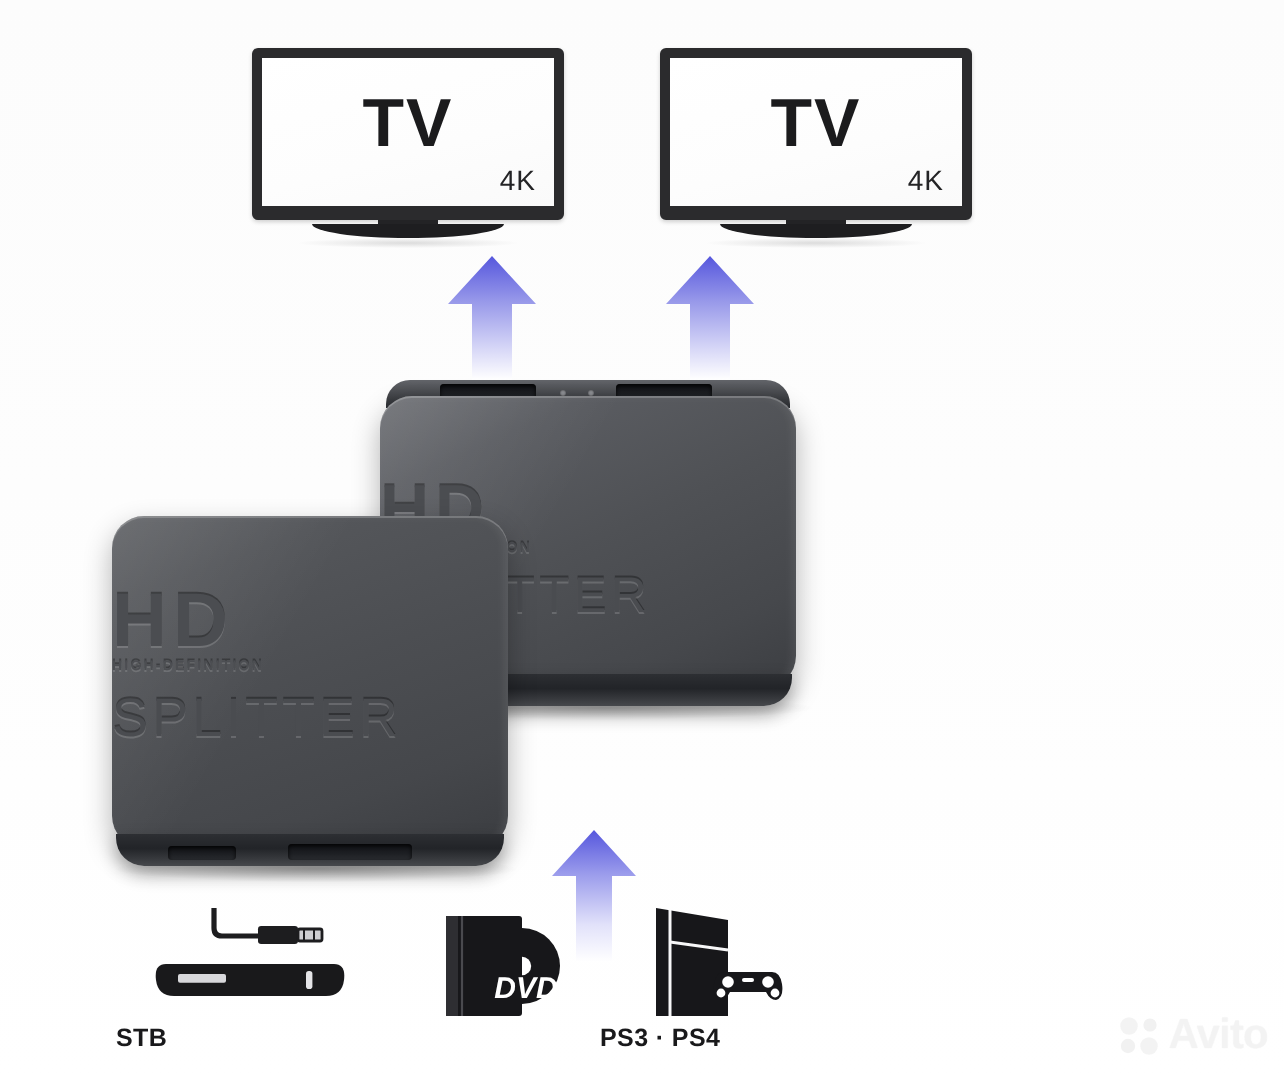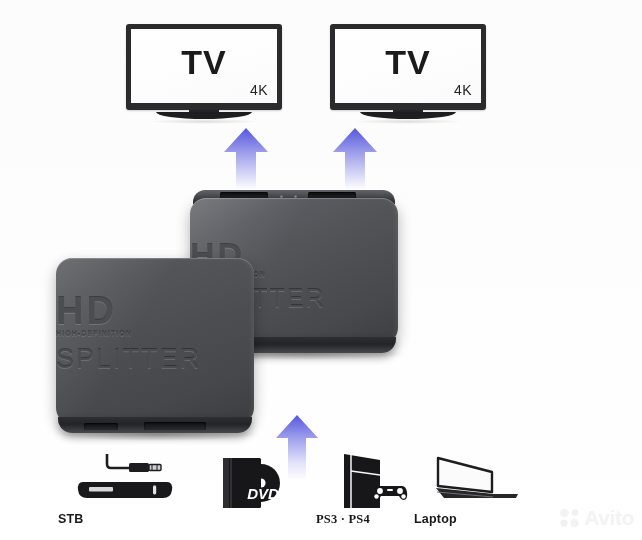--- a/index.html
+++ b/index.html
@@ -263,21 +263,21 @@
   .device-label {
     margin-top: 4px;
     font-size: 12.5px;
     font-weight: bold;
     color: #19191b;
     letter-spacing: .2px;
     white-space: nowrap;
   }
   #device-stb     { left: 58px;  top: 452px; width: 134px; }
   #device-bluray  { left: 193px; top: 452px; width: 116px; }
-  #device-console { left: 316px; top: 452px; width: 116px; font-family: Liberation Serif, serif; }
+  #device-console { left: 300px; top: 452px; width: 116px; }
   #device-laptop  { left: 414px; top: 452px; width: 120px; }
 
   
   #watermark {
     position: absolute;
     right: 8px;
     bottom: 10px;
     display: flex;
     align-items: center;
     gap: 3px;
@@ -433,30 +433,20 @@
           <circle cx="28" cy="9" r="2.9" fill="#ffffff"></circle>
           <circle cx="4.5" cy="14.5" r="2.2" fill="#ffffff"></circle>
           <circle cx="31.5" cy="14.5" r="2.2" fill="#ffffff"></circle>
           <rect x="15" y="7" width="6" height="2" rx="1" fill="#ffffff"></rect>
         </g>
       </svg>
     </div>
     <div class="device-label">PS3 · PS4</div>
   </div>
 
-  <div class="device" id="device-laptop">
-    <div class="device-art">
-      <svg width="100" height="56" viewBox="0 0 100 56" xmlns="http://www.w3.org/2000/svg">
-        <path d="M14 6 L68 20 L68 40 L14 34 Z" fill="#fbfbfb" stroke="#1d1d1f" stroke-width="2.4" stroke-linejoin="round"></path>
-        <path d="M12 36 L70 42 L94 42 L92 46 L20 46 Z" fill="#27272a"></path>
-        <path d="M13 40 L69 45" stroke="#707075" stroke-width="1" fill="none"></path>
-      </svg>
-    </div>
-    <div class="device-label">Laptop</div>
-  </div>
 
   <div id="watermark">
     <svg width="22" height="20" viewBox="0 0 22 20" xmlns="http://www.w3.org/2000/svg">
       <circle cx="5.5" cy="5" r="4.4" fill="#f3f3f3"></circle>
       <circle cx="16" cy="4.5" r="3.3" fill="#f0f0f0"></circle>
       <circle cx="5" cy="15" r="3.6" fill="#f0f0f0"></circle>
       <circle cx="15.5" cy="15" r="4.4" fill="#f3f3f3"></circle>
     </svg>
     <span class="wm-text">Avito</span>
   </div>

